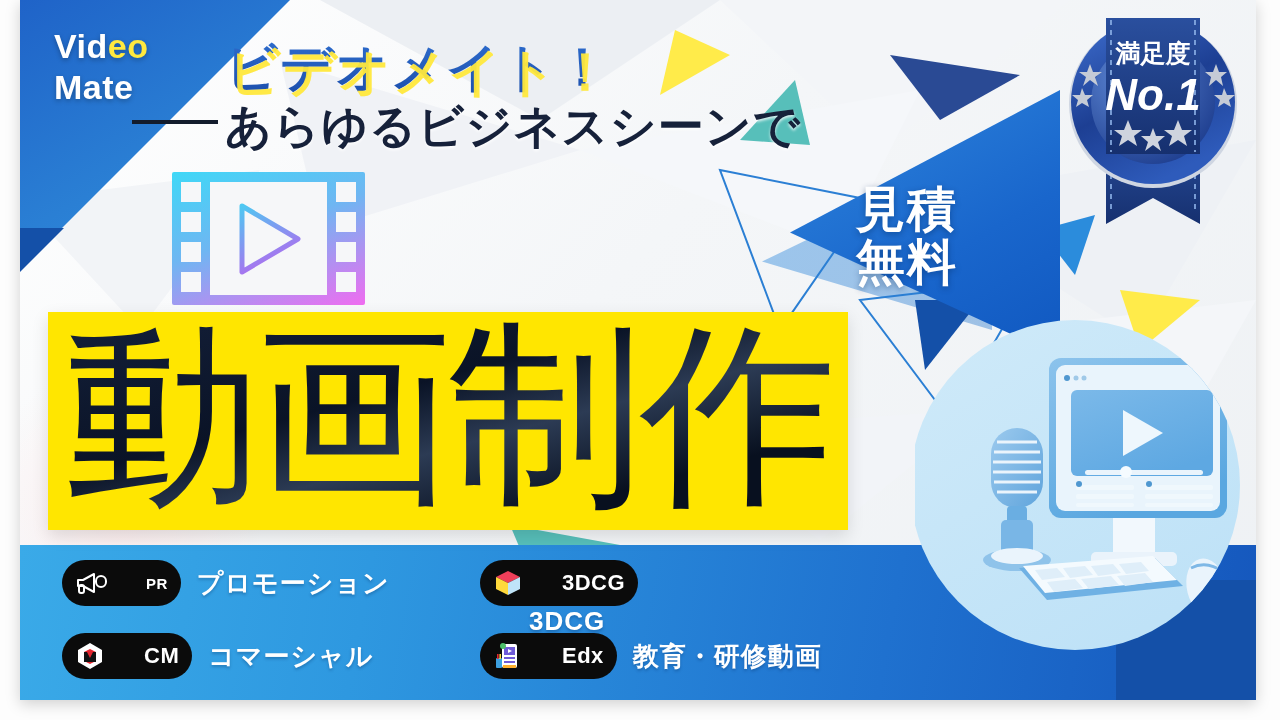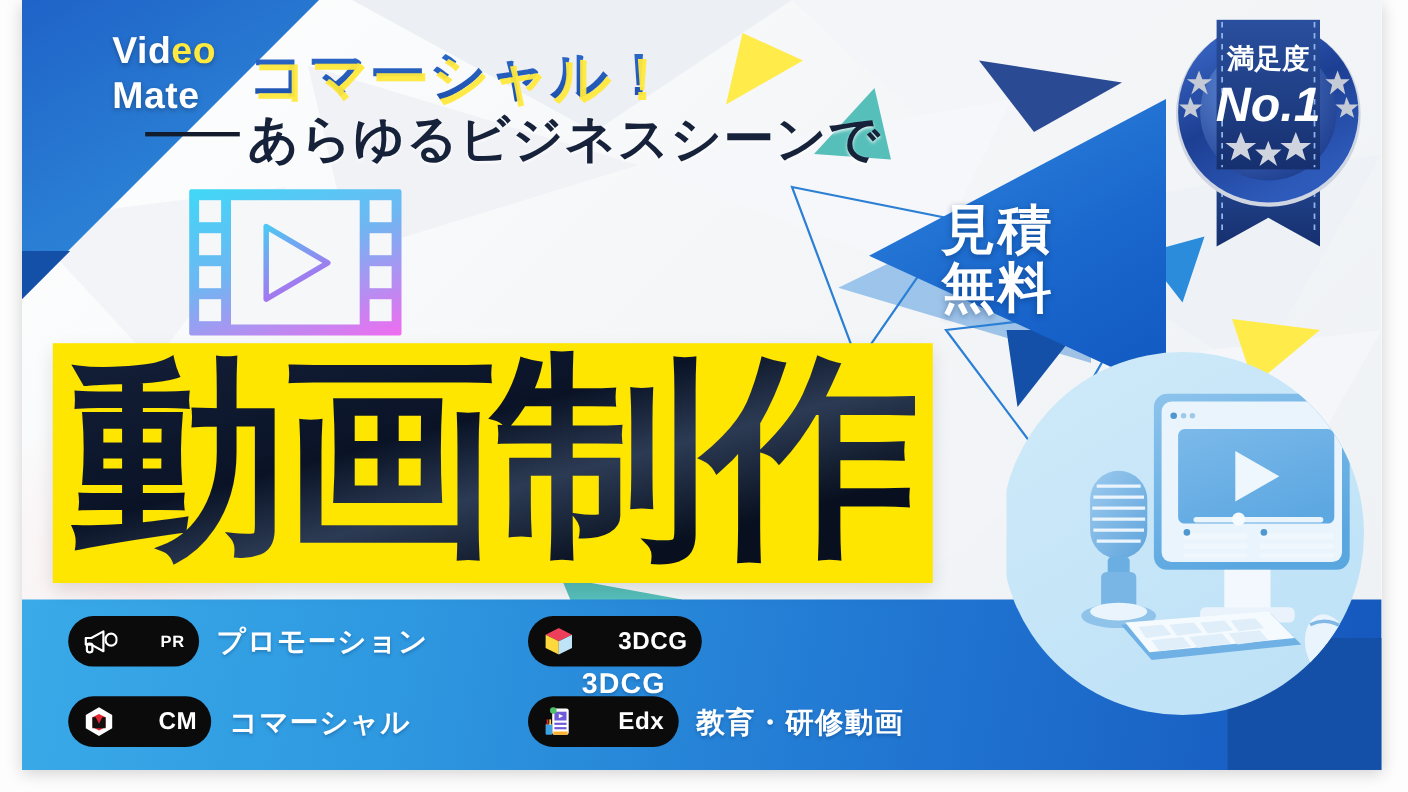--- a/index.html
+++ b/index.html
@@ -47,21 +47,20 @@
   }
   .logo {
     position:absolute; left: 34px; top: 26px;
     z-index: 9;
     color:#fff;
     font-weight: 800;
     font-size: 34px;
     line-height: 1.22;
     letter-spacing: .5px;
     text-shadow: 0 2px 5px rgba(0,0,0,.28);
-    margin-left: 48px;
   }
   .logo .hl { color:#ffe93f; }
 
   .rule {
     position:absolute; left:112px; top:120px;
     width:86px; height:4px; background:#131c2c; z-index: 8;
   }
 
   
   .hl1 {
@@ -131,21 +130,21 @@
 
   
   .yband {
     position:absolute; left:28px; top:312px; z-index:7;
     width: 800px; height: 218px;
     background:#ffe600;
     box-shadow: 0 6px 16px rgba(0,0,0,.12);
   }
   .title {
     position:absolute; left:44px; top:316px; z-index:8;
-    font-size: 196px; font-weight:700; line-height:1.02;
+    font-size: 196px; font-weight:400; line-height:1.02;
     letter-spacing: -4px;
     background: linear-gradient(165deg,#14203a 0%,#0a1326 40%,#2c3b54 58%,#08101f 80%);
     -webkit-background-clip:text; background-clip:text;
     -webkit-text-fill-color:transparent;
     white-space:nowrap;
   }
 
   
   .bottom {
     position:absolute; left:0; top:545px; width:1236px; height:155px;
@@ -210,21 +209,21 @@
     </svg>
 
     <div class="ribbon"></div>
     <div class="ribbon-tail"></div>
     <div class="logo">
       <div><span>Vid</span><span class="hl">eo</span></div>
       <div>Mate</div>
     </div>
     <div class="rule"></div>
 
-    <div class="hl1">コマーシャル！</div>
+    <div class="hl1">ビデオメイト！</div>
     <div class="hl2">あらゆるビジネスシーンで</div>
 
     <div class="film">
       <div class="inner"></div>
       <div class="perf" style="left:9px;top:10px"></div>
       <div class="perf" style="left:9px;top:40px"></div>
       <div class="perf" style="left:9px;top:70px"></div>
       <div class="perf" style="left:9px;top:100px"></div>
       <div class="perf" style="right:9px;top:10px"></div>
       <div class="perf" style="right:9px;top:40px"></div>

